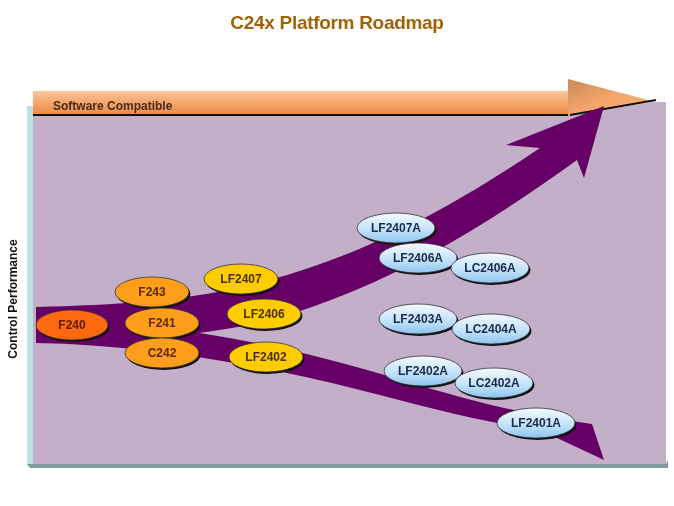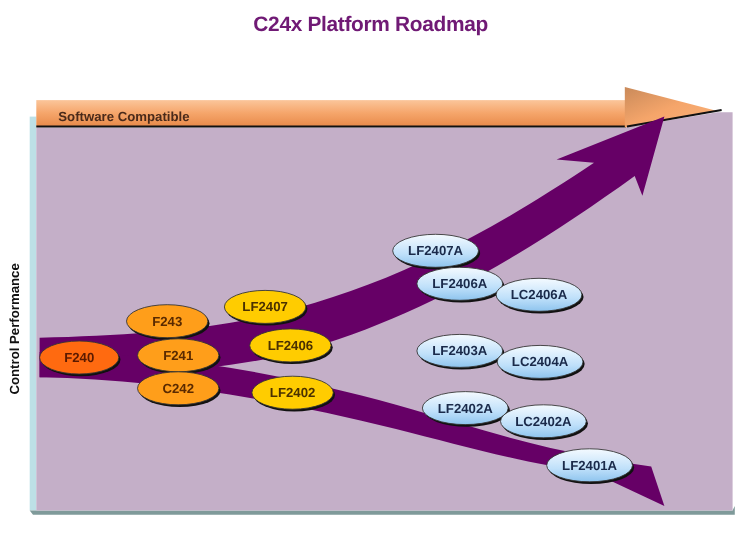--- a/index.html
+++ b/index.html
@@ -1,17 +1,17 @@
 <!DOCTYPE html>
 <html><head>
 <meta charset="utf-8">
 <style>
   html, body { margin:0; padding:0; background:#ffffff; }
   body { width:674px; height:506px; position:relative; overflow:hidden; font-family:"Liberation Sans", sans-serif; }
-  #title { position:absolute; left:0; top:12px; width:674px; text-align:center; font-weight:bold; font-size:19px; color:#701a75; letter-spacing:-0.3px; }
+  #title { position:absolute; left:0; top:12px; width:674px; text-align:center; font-weight:bold; font-size:19px; color:#a16207; letter-spacing:-0.3px; }
   #ylabel { position:absolute; left:-52px; top:292px; width:130px; text-align:center; transform:rotate(-90deg); font-weight:bold; font-size:12px; color:#111; }
   #stage { position:absolute; left:0; top:0; }
   .ell-text { font-family:"Liberation Sans", sans-serif; font-weight:bold; font-size:12px; text-anchor:middle; dominant-baseline:central; }
 </style>
 </head>
 <body>
 
 <div id="title">C24x Platform Roadmap</div>
 
 <svg id="stage" width="674" height="506">

